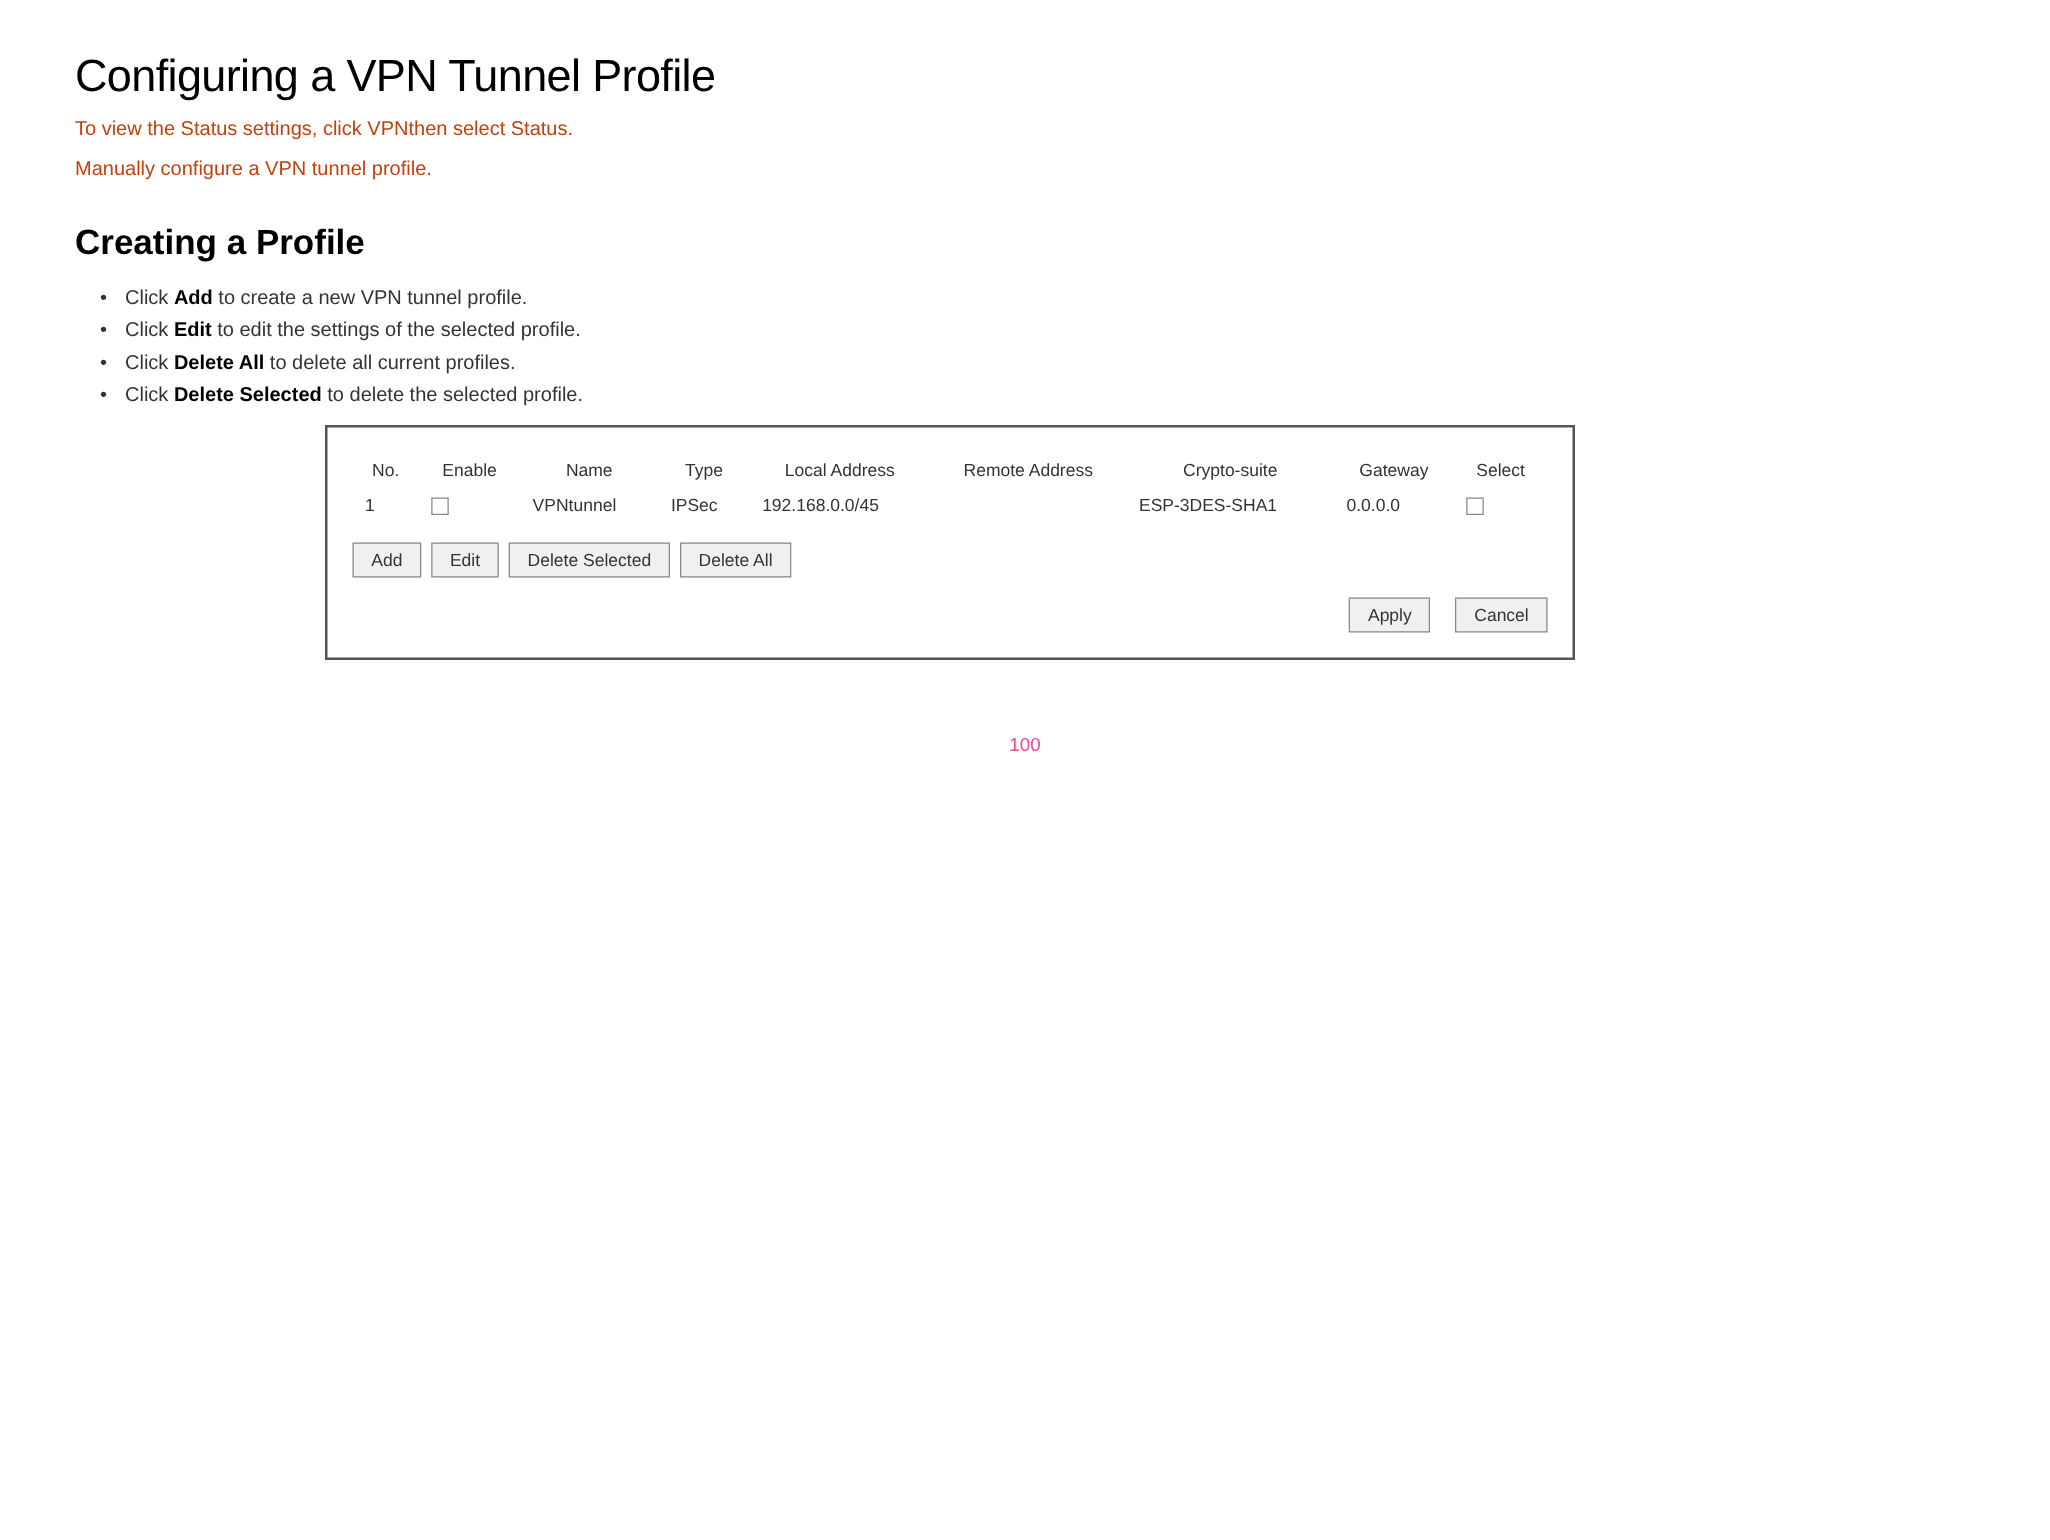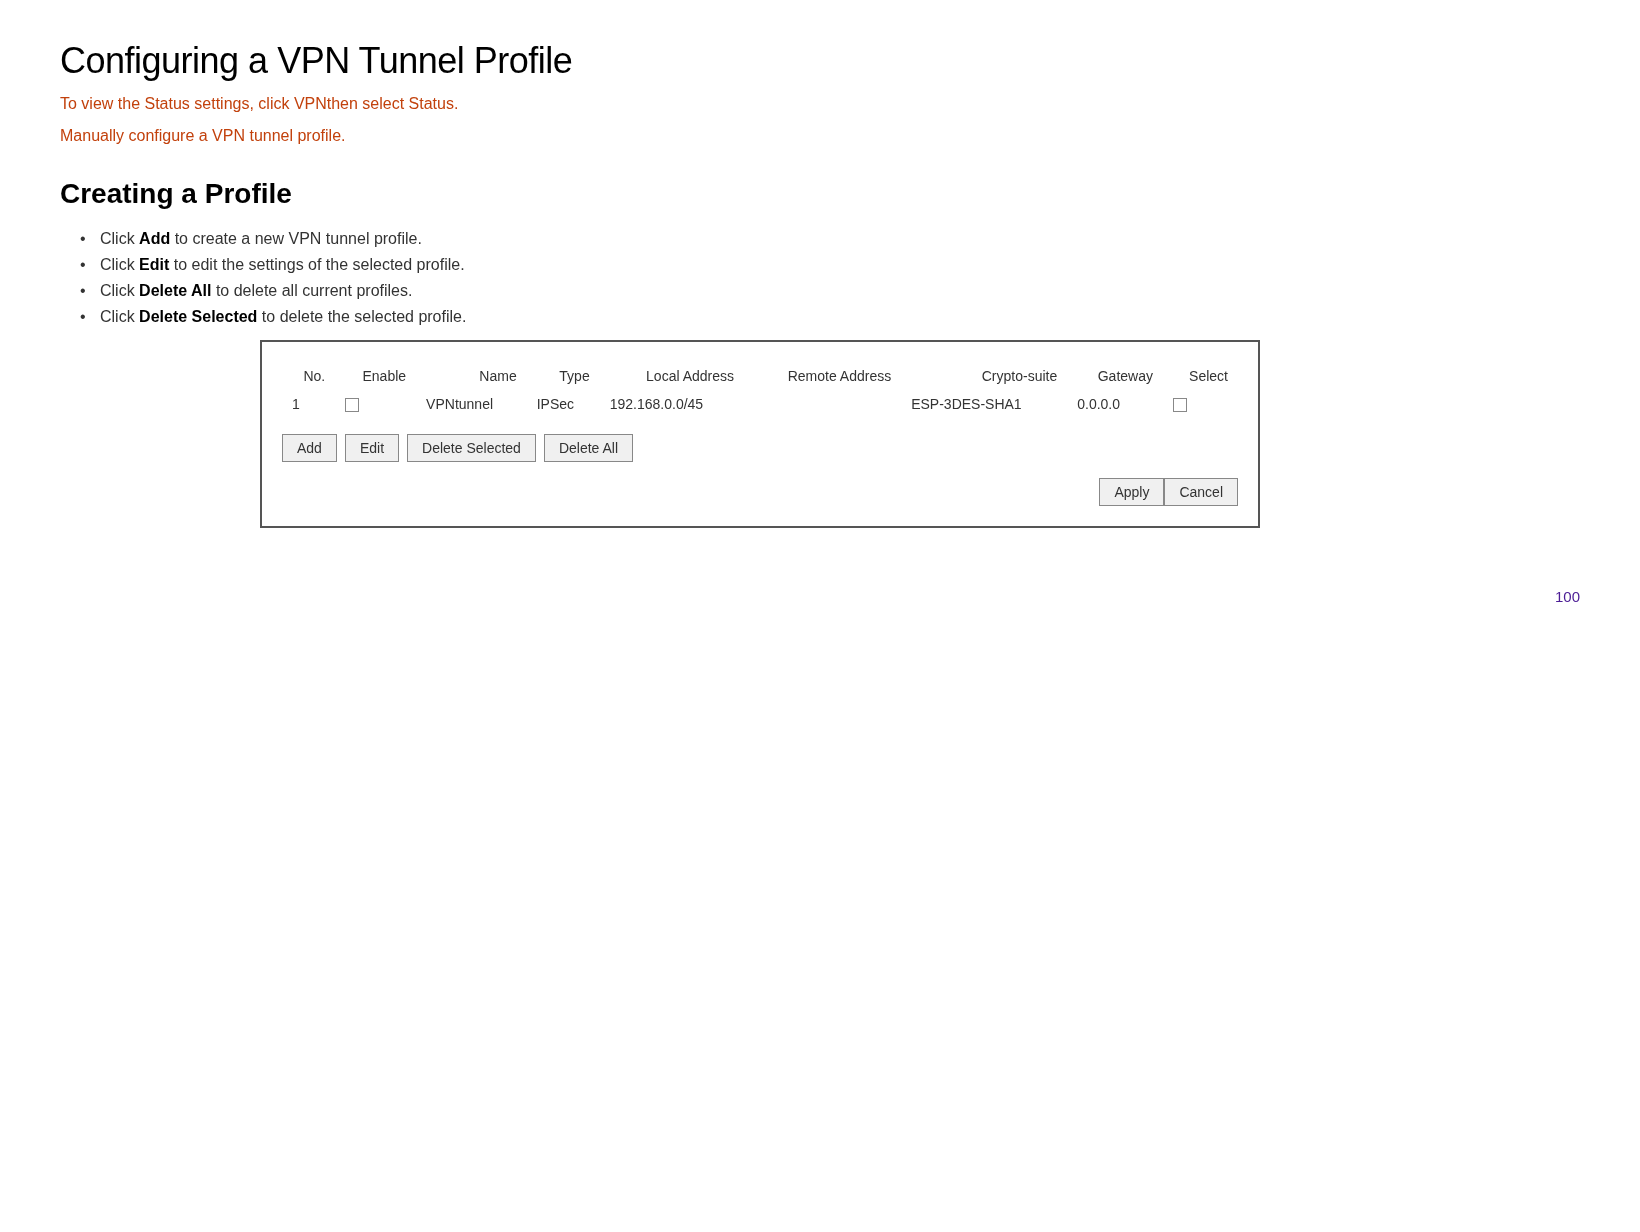--- a/index.html
+++ b/index.html
@@ -77,21 +77,21 @@
     }
 
     table {
       width: 100%;
       border-collapse: collapse;
       font-size: 14px;
       margin-bottom: 16px;
     }
 
     thead tr th {
-      text-align: right;
+      text-align: center;
       padding: 6px 10px;
       font-weight: 400;
       color: #333;
       white-space: nowrap;
     }
 
     tbody tr td {
       padding: 6px 10px;
       color: #333;
       vertical-align: middle;
@@ -119,29 +119,29 @@
       font-size: 14px;
       border: 1px solid #888;
       background: #f0f0f0;
       cursor: pointer;
       color: #333;
     }
 
     .action-row {
       display: flex;
       justify-content: flex-end;
-      gap: 0;
+      gap: 20px;
       margin-top: 8px;
     }
 
     .page-number {
-      text-align: right;
+      text-align: center;
       margin-top: 60px;
       font-size: 15px;
-      color: #4c1d95;
+      color: #ec4899;
     }
   </style>
 </head>
 <body>
 
 <h1>Configuring a VPN Tunnel Profile</h1>
 <p class="subtitle">To view the Status settings, click VPNthen select Status.</p>
 <p class="subtitle">Manually configure a VPN tunnel profile.</p>
 
 <h2>Creating a Profile</h2>

